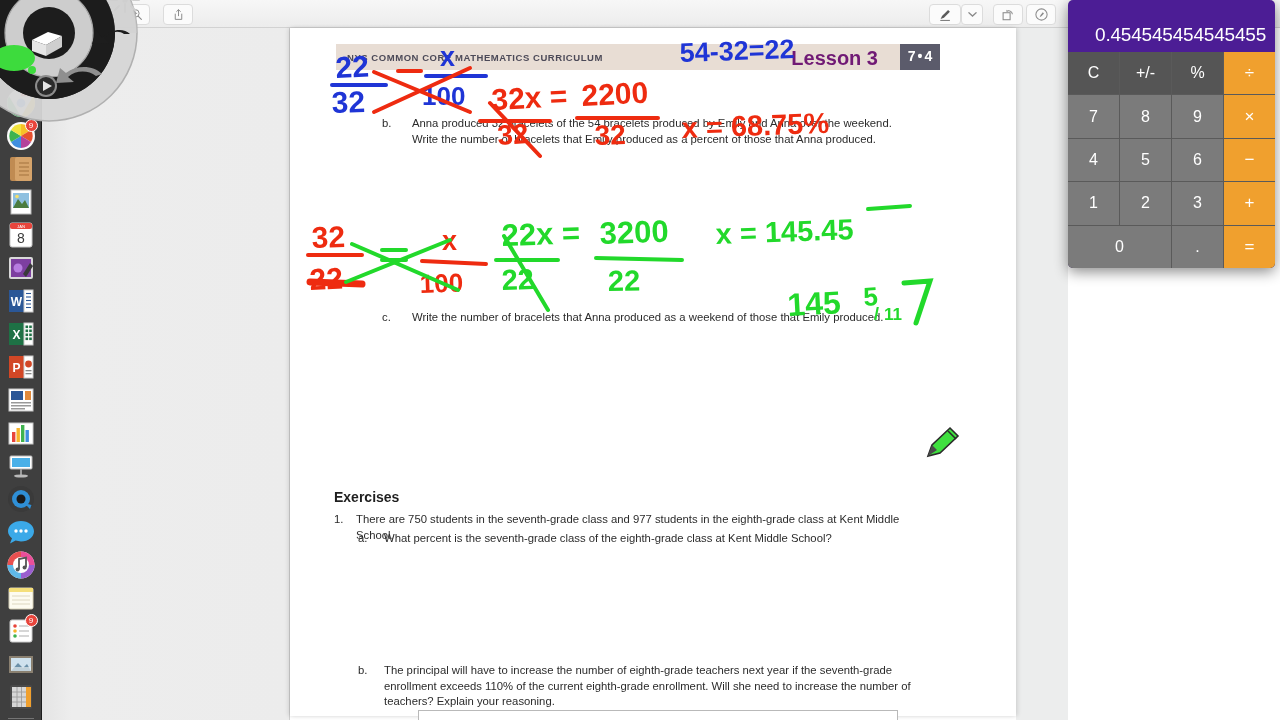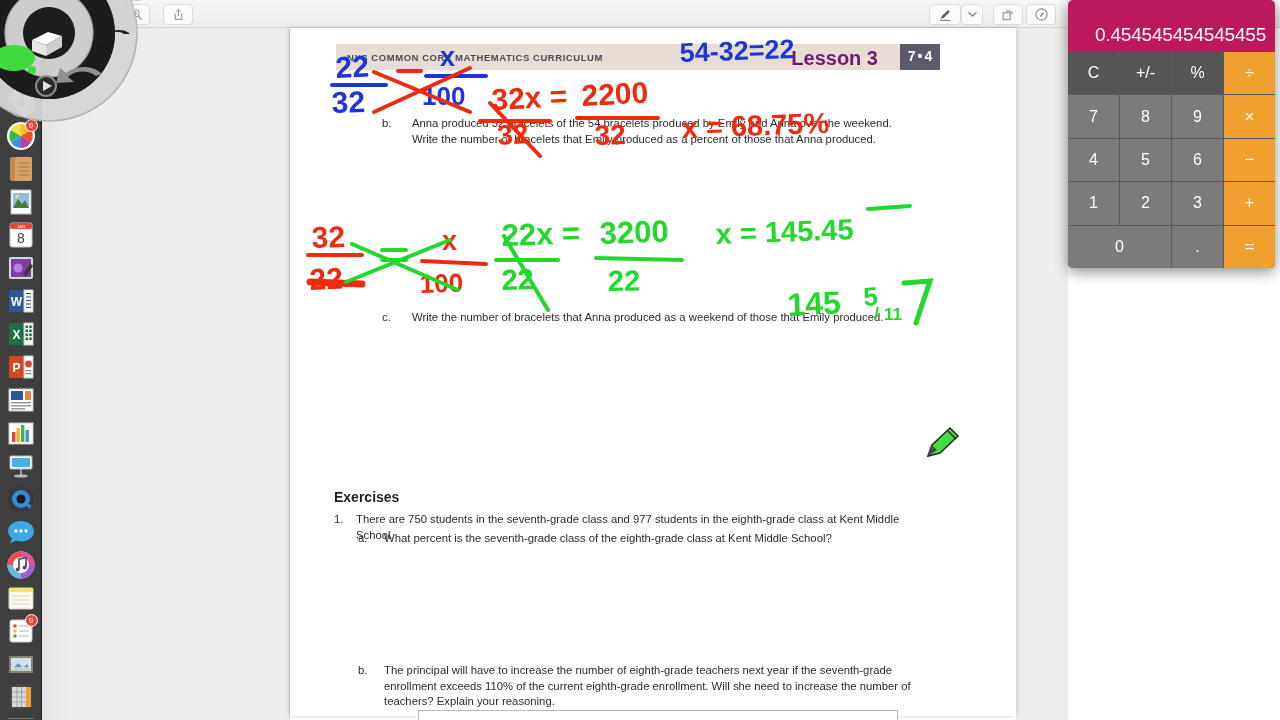--- a/index.html
+++ b/index.html
@@ -84,21 +84,21 @@
     position: absolute; left: 128px; top: 682px; width: 480px; height: 40px;
     border: 1px solid #b9b9b9; background: #fff;
   }
 
   
   .ink { position: absolute; left: 0; top: 0; width: 726px; height: 692px; pointer-events: none; }
 
   
   .calc {
     position: absolute; left: 1068px; top: 0; width: 207px; height: 268px;
-    background: #be185d; border-radius: 5px;
+    background: #4c1d95; border-radius: 5px;
     box-shadow: 0 4px 14px rgba(0,0,0,.45);
     overflow: hidden; display: flex; flex-direction: column;
   }
   .calc-display {
     height: 52px; color: #ffffff; font-size: 19px;
     display: flex; align-items: flex-end; justify-content: flex-end;
     padding: 0 9px 6px 0; font-family: "Liberation Sans", sans-serif;
     letter-spacing: -0.2px; white-space: nowrap; overflow: hidden;
   }
   .calc-grid { flex: 1; display: grid; grid-template-columns: repeat(4,1fr); grid-auto-rows: 1fr; gap: 1px; background: #5a5a5a; }

